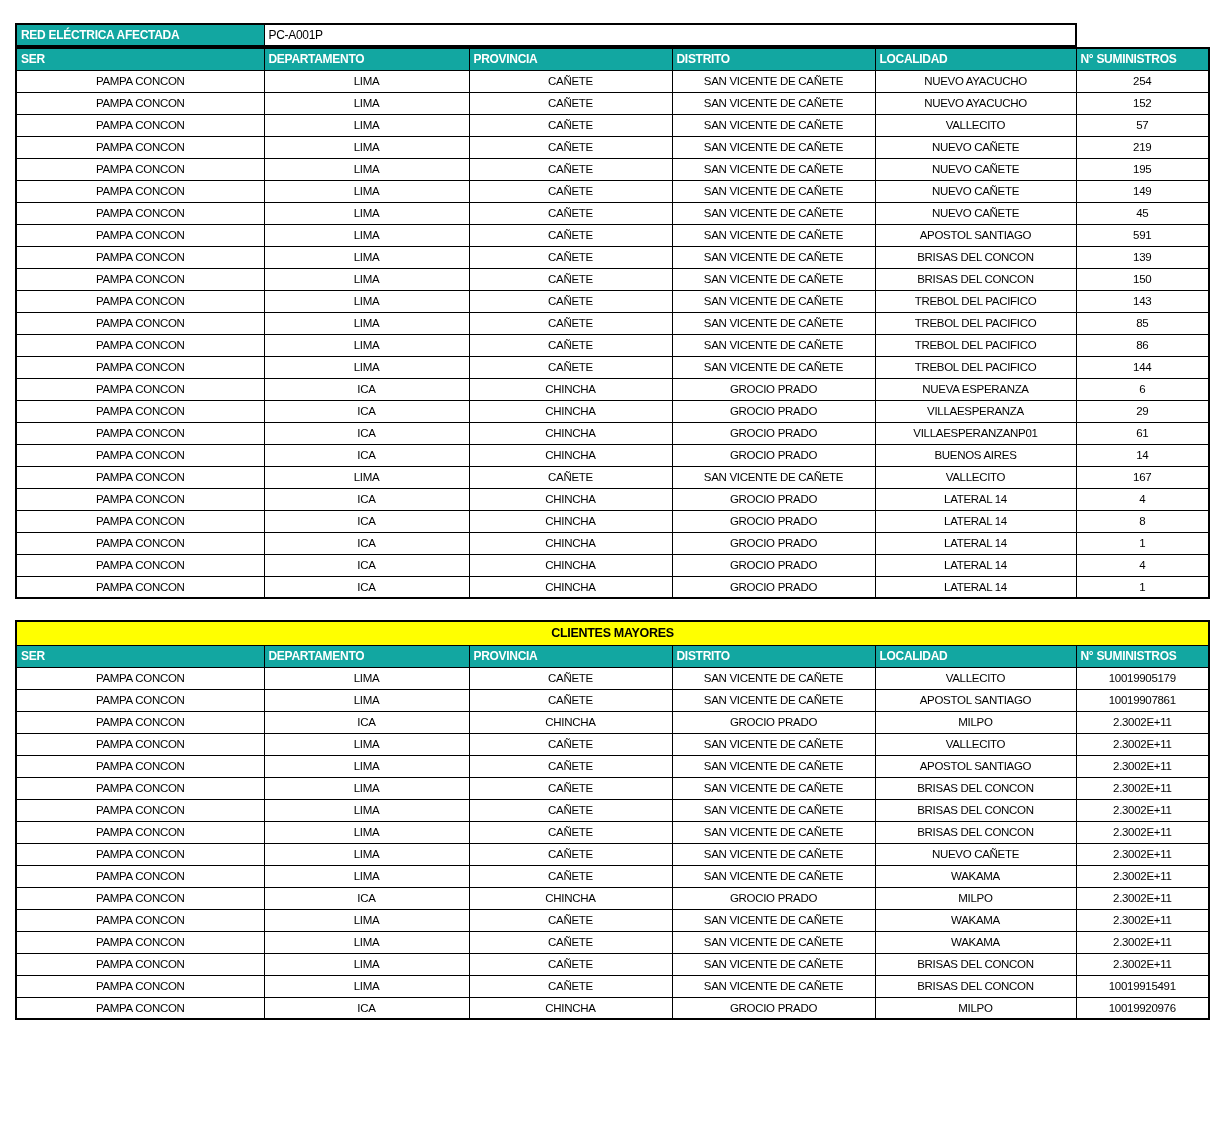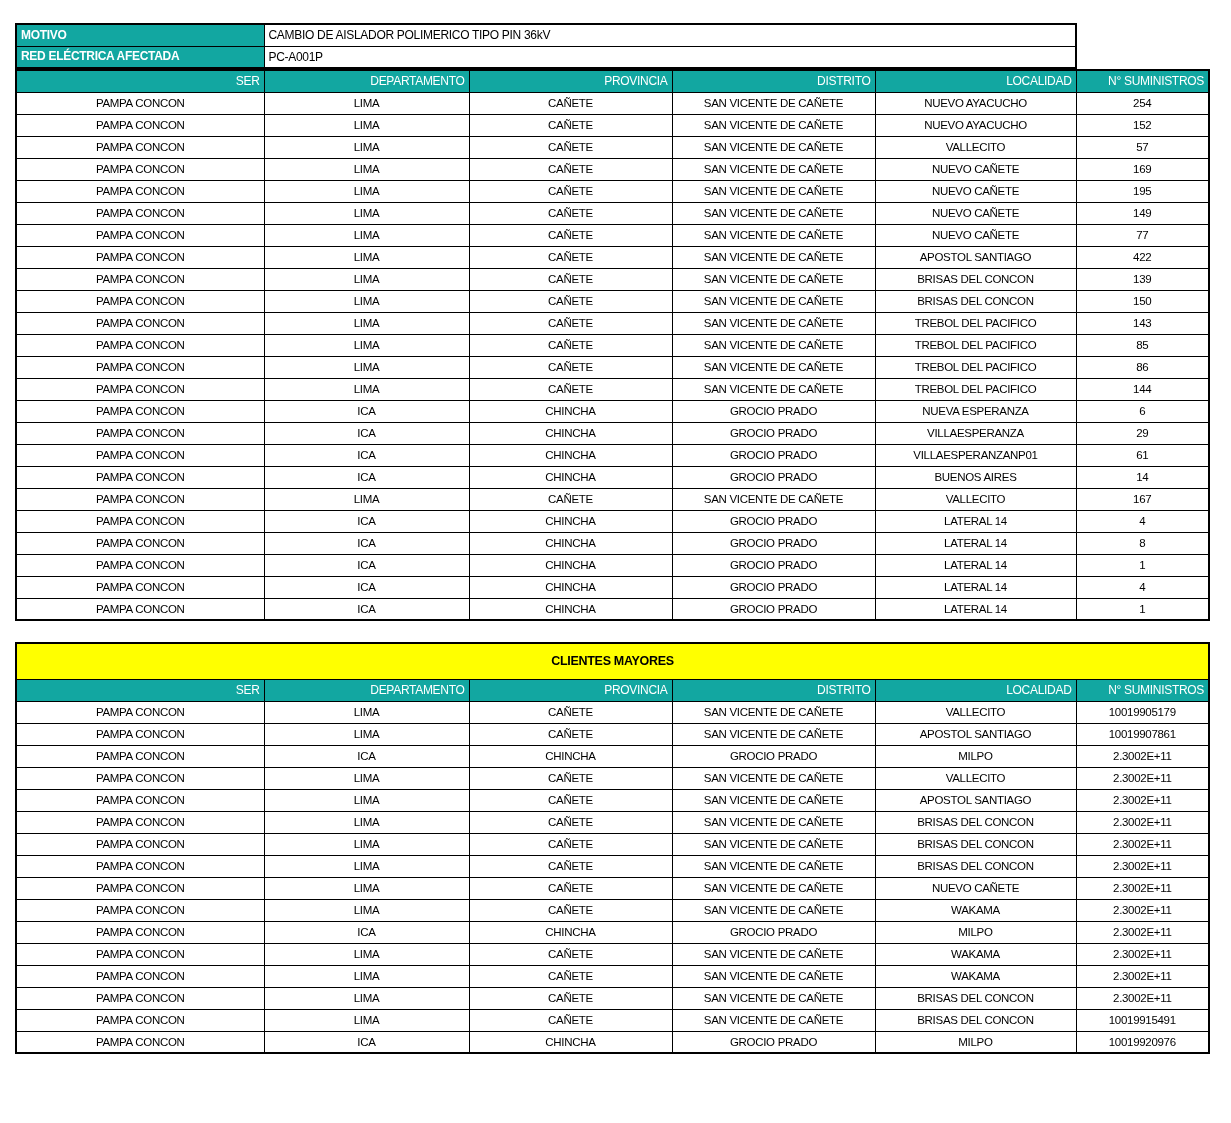--- a/index.html
+++ b/index.html
@@ -44,55 +44,51 @@
     background: #fff;
     color: #000;
     font-size: 12px;
     text-align: left;
   }
   .row-tall td { height: 43px; }
   
   th {
     background: var(--teal);
     color: #fff;
-    font-weight: normal;
+    font-weight: bold;
     font-size: 12px;
-    text-align: right;
+    text-align: left;
   }
   tbody td {
     background: #fff;
     color: #000;
     font-size: 11.5px;
     text-align: center;
   }
   .banner td {
     background: var(--yellow);
     color: #000;
     font-weight: bold;
     font-size: 12.5px;
     text-align: center;
-    height: 36px;
+    height: 24px;
   }
   .gap { height: 21px; }
 </style>
 </head>
 <body>
 
 <div id="sheet">
 
   <table style="width:1060px;">
     <colgroup>
         <col style="width:248px">
         <col style="width:812px">
       </colgroup>
     <tbody>
-        <tr>
-      <td class="info-label">MOTIVO</td>
-      <td class="info-value">CAMBIO DE AISLADOR POLIMERICO TIPO PIN 36kV</td>
-    </tr>
     <tr>
       <td class="info-label">RED ELÉCTRICA AFECTADA</td>
       <td class="info-value">PC-A001P</td>
     </tr>
   </tbody>
     </table>
 
   <table style="width:1193px;">
     <colgroup>
       <col style="width:248px">
@@ -136,21 +132,21 @@
           <td>SAN VICENTE DE CAÑETE</td>
           <td>VALLECITO</td>
           <td>57</td>
         </tr>
         <tr>
           <td>PAMPA CONCON</td>
           <td>LIMA</td>
           <td>CAÑETE</td>
           <td>SAN VICENTE DE CAÑETE</td>
           <td>NUEVO CAÑETE</td>
-          <td>169</td>
+          <td>219</td>
         </tr>
         <tr>
           <td>PAMPA CONCON</td>
           <td>LIMA</td>
           <td>CAÑETE</td>
           <td>SAN VICENTE DE CAÑETE</td>
           <td>NUEVO CAÑETE</td>
           <td>195</td>
         </tr>
         <tr>
@@ -160,29 +156,29 @@
           <td>SAN VICENTE DE CAÑETE</td>
           <td>NUEVO CAÑETE</td>
           <td>149</td>
         </tr>
         <tr>
           <td>PAMPA CONCON</td>
           <td>LIMA</td>
           <td>CAÑETE</td>
           <td>SAN VICENTE DE CAÑETE</td>
           <td>NUEVO CAÑETE</td>
-          <td>77</td>
+          <td>45</td>
         </tr>
         <tr>
           <td>PAMPA CONCON</td>
           <td>LIMA</td>
           <td>CAÑETE</td>
           <td>SAN VICENTE DE CAÑETE</td>
           <td>APOSTOL SANTIAGO</td>
-          <td>422</td>
+          <td>591</td>
         </tr>
         <tr>
           <td>PAMPA CONCON</td>
           <td>LIMA</td>
           <td>CAÑETE</td>
           <td>SAN VICENTE DE CAÑETE</td>
           <td>BRISAS DEL CONCON</td>
           <td>139</td>
         </tr>
         <tr>

